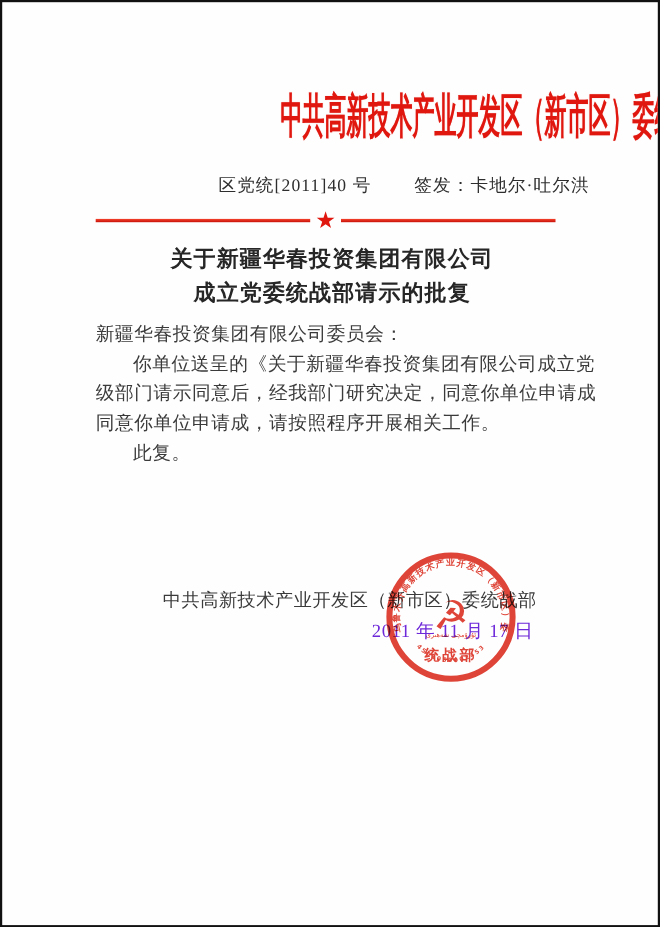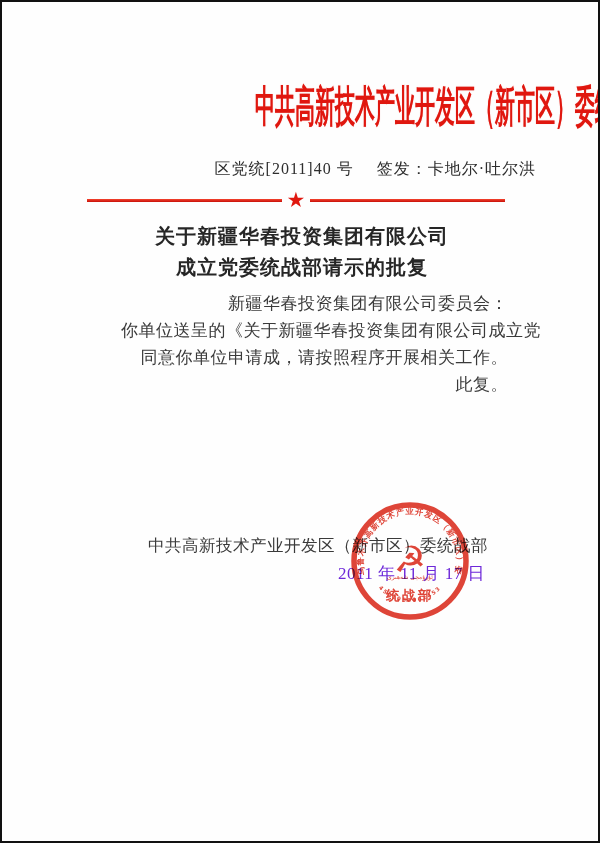--- a/index.html
+++ b/index.html
@@ -22,42 +22,42 @@
     font-size:43px;font-weight:bold;color:#e0170f;
     transform:scaleX(0.465);transform-origin:center;
     letter-spacing:0px;line-height:46px;
     text-shadow:0 0 1px rgba(224,23,15,.55);
   }
   
   .doc-line{
     position:absolute;top:157px;right:62px;
     font-size:16px;color:#2e2e2e;letter-spacing:1px;white-space:nowrap;
   }
-  .doc-line .signer{margin-left:18px;}
+  .doc-line .signer{margin-left:34px;}
   
   .divider{
     position:absolute;top:190px;left:85px;width:418px;height:16px;
     display:flex;align-items:center;
   }
   .divider .rule{flex:1;height:3px;background:linear-gradient(#f4432e,#c81008);}
   .divider .star{
     color:#e0170f;font-size:21px;line-height:16px;margin:0 5px;
     font-family:"DejaVu Sans",sans-serif;
   }
   
   .doc-title{
     position:absolute;top:219px;left:0;width:600px;text-align:center;
     font-weight:bold;color:#262626;font-size:20px;line-height:31px;letter-spacing:1px;
   }
   
   .body-text{
     position:absolute;top:288px;left:85px;width:421px;
     font-size:17px;line-height:27px;color:#3a3a3a;letter-spacing:0.5px;
   }
-  .body-text .line{white-space:nowrap;text-align:right;}
+  .body-text .line{white-space:nowrap;}
   .body-text .just{text-align:justify;text-align-last:justify;}
   .body-text .ind{text-indent:2em;}
   
   .sig-org{
     position:absolute;top:533px;right:110px;
     font-size:16.5px;color:#3a3a3a;letter-spacing:0.5px;white-space:nowrap;
   }
   .sig-date{
     position:absolute;top:560px;right:113px;
     font-size:17px;color:#6d28d9;letter-spacing:0.5px;white-space:nowrap;
@@ -90,20 +90,21 @@
   </div>
 
   <div class="doc-title">
     <div>关于新疆华春投资集团有限公司</div>
     <div>成立党委统战部请示的批复</div>
   </div>
 
   <div class="body-text">
     <div class="line">新疆华春投资集团有限公司委员会：</div>
     <div class="line just ind">你单位送呈的《关于新疆华春投资集团有限公司成立党</div>
+    <div class="line just">级部门请示同意后，经我部门研究决定，同意你单位申请成</div>
     <div class="line">同意你单位申请成，请按照程序开展相关工作。</div>
     <div class="line ind">此复。</div>
   </div>
 
   <div class="sig-org">中共高新技术产业开发区（新市区）委统战部</div>
   <div class="sig-date">2011 年 11 月 17 日</div>
 
   <div class="seal">
     <svg viewBox="0 0 124 124" xmlns="http://www.w3.org/2000/svg">
       <defs>

